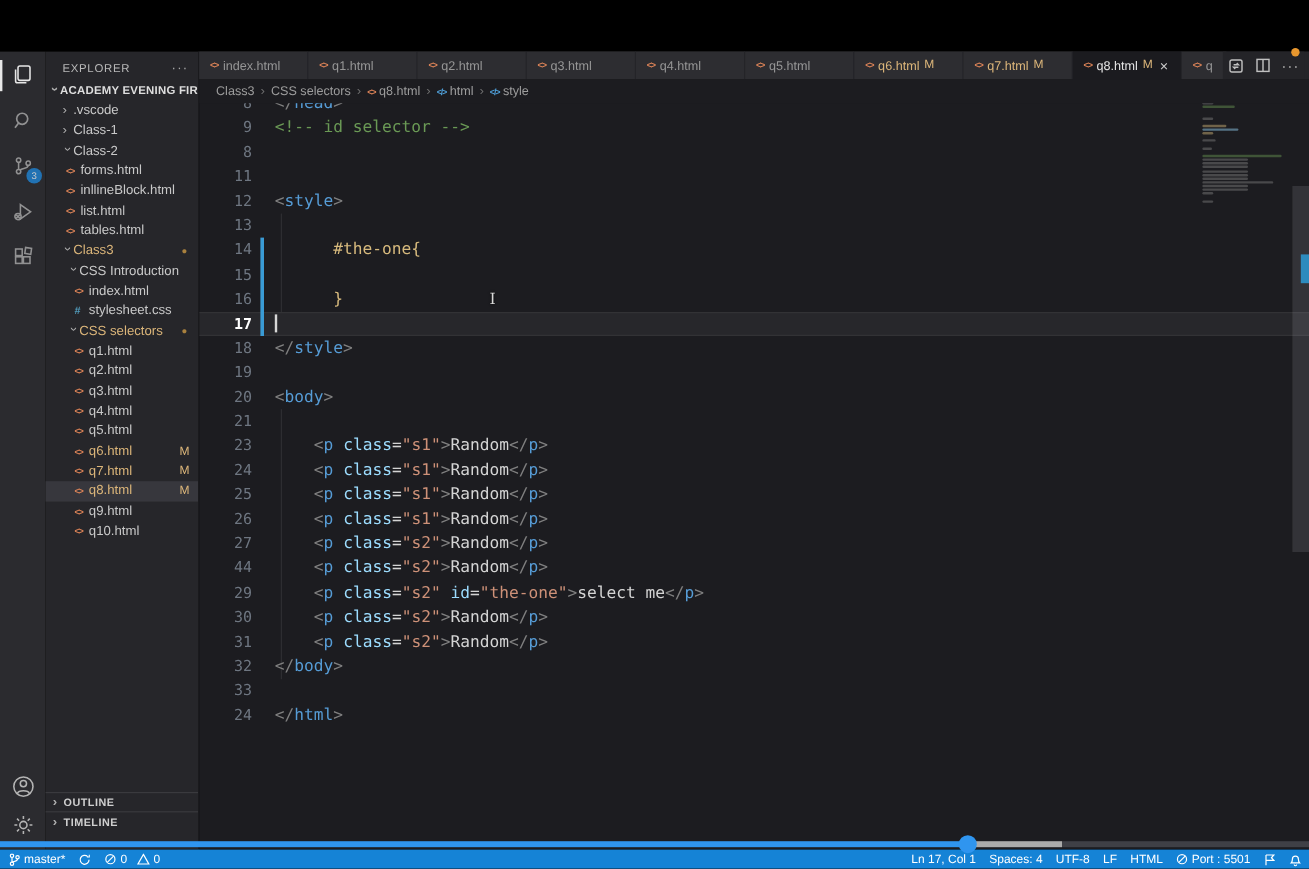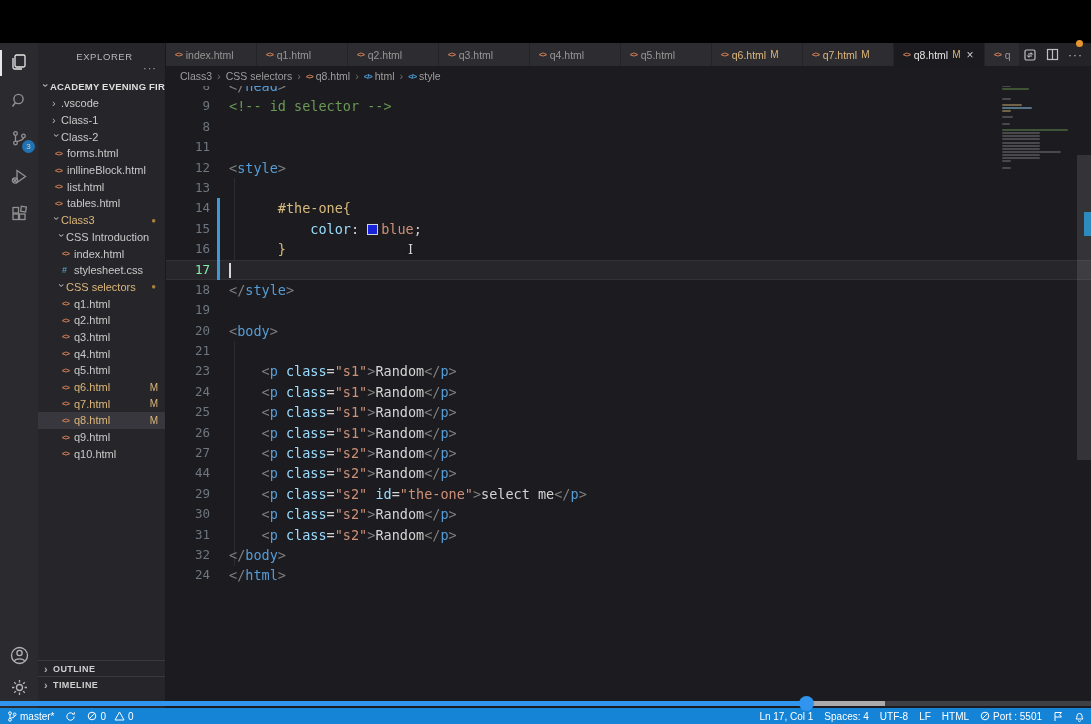--- a/index.html
+++ b/index.html
@@ -11,21 +11,21 @@
   
   #activitybar{left:0;top:43px;width:38px;height:665px;background:#2b2b2f;}
   .act-icon{width:38px;height:38px;display:flex;align-items:center;justify-content:center;position:relative;opacity:.75;}
   .act-icon.active{opacity:1;}
   #act-indicator{left:0;top:50px;width:2px;height:26px;background:#e7e7e7;}
   .scm-badge{position:absolute;right:3px;bottom:4px;background:#1e8ae0;color:#fff;font-size:8px;
              width:13px;height:13px;border-radius:50%;display:flex;align-items:center;justify-content:center;}
   .act-bottom{position:absolute;left:0;width:38px;display:flex;justify-content:center;}
   
   #sidebar{left:38px;top:43px;width:128px;height:665px;background:#26262a;border-right:1px solid #1a1a1d;box-sizing:border-box;}
-  #explorer-header{display:flex;align-items:center;padding:8px 8px 4px 14px;color:#b8b8b8;font-size:9.5px;letter-spacing:.6px;flex-direction:column;}
+  #explorer-header{display:flex;align-items:center;padding:8px 8px 4px 14px;color:#b8b8b8;font-size:9.5px;letter-spacing:.6px;}
   #explorer-header .more{margin-left:auto;color:#aaa;font-size:11px;letter-spacing:1px;}
   #workspace-row{display:flex;align-items:center;height:17px;color:#dedede;font-size:9.5px;font-weight:bold;padding-left:3px;letter-spacing:.2px;white-space:nowrap;overflow:hidden;}
   .chev{display:inline-block;color:#aeaeae;font-size:11px;width:9px;flex:0 0 9px;transform-origin:45% 55%;}
   .chev.open{transform:rotate(90deg);}
   .trow{display:flex;align-items:center;height:16.7px;font-size:11px;color:#c9c9c9;white-space:nowrap;position:relative;}
   .trow.selected{background:#37373d;}
   .trow .ficon{flex:0 0 12px;font-size:7.5px;font-weight:bold;color:#de8458;letter-spacing:-1px;}
   .trow .ficon.css{color:#519aba;font-size:9px;letter-spacing:0;}
   .trow .lab{overflow:hidden;text-overflow:ellipsis;}
   .trow .lab.gold{color:#dcb67a;}
@@ -51,21 +51,21 @@
   .crumb{display:flex;align-items:center;}
   .crumb .sep{color:#6f6f6f;margin:0 5px;font-size:11px;}
   .crumb .ci-html{font-size:7.5px;font-weight:bold;color:#de8458;letter-spacing:-1px;margin-right:3px;}
   .crumb .ci-sym{font-size:7.5px;font-weight:bold;color:#4f9fd8;letter-spacing:-1px;margin-right:3px;}
   
   #code{position:absolute;left:0;top:33px;width:925px;z-index:1;font-family:"DejaVu Sans Mono","Liberation Mono",monospace;font-size:13.5px;}
   .cl{display:flex;height:20.4px;line-height:20.4px;position:relative;}
   .cl .ln{width:44px;flex:0 0 44px;text-align:right;color:#6e7681;font-size:12.5px;}
   .cl .src{margin-left:19px;white-space:pre;}
   .cl.cur{background:rgba(255,255,255,0.05);box-shadow:inset 0 1px 0 rgba(255,255,255,.05), inset 0 -1px 0 rgba(255,255,255,.05);}
-  .cl.cur .ln{color:#86efac;}
+  .cl.cur .ln{color:#ffffff;font-weight:bold;}
   .tk-p{color:#808080;} .tk-t{color:#569cd6;} .tk-a{color:#9cdcfe;} .tk-s{color:#ce9178;}
   .tk-c{color:#6a9955;} .tk-x{color:#d4d4d4;} .tk-g{color:#d7ba7d;} .tk-w{color:#d4d4d4;}
   .swatch{display:inline-block;width:9px;height:9px;background:#1822d8;border:1px solid #cfd3da;margin-right:3px;vertical-align:-1px;}
   .caret{display:inline-block;width:1.5px;height:15px;background:#d7d7d7;vertical-align:-3px;}
   .guide{position:absolute;width:1px;background:rgba(255,255,255,0.08);left:68px;}
   #gutter-mod{position:absolute;left:51px;width:3px;background:#3a9bd5;z-index:2;}
   
   #minimap{position:absolute;left:836px;top:42px;width:70px;}
   .mm{height:2px;margin-bottom:1.15px;border-radius:1px;}
   #scroll-thumb{position:absolute;left:911px;top:112px;width:14px;height:305px;background:rgba(135,135,142,0.22);}
@@ -376,21 +376,20 @@
       <div class="cl">
         <span class="ln">13</span>
         <span class="src"></span>
       </div>
       <div class="cl">
         <span class="ln">14</span>
         <span class="src"><span class="tk-w">      </span><span class="tk-g">#the-one{</span></span>
       </div>
       <div class="cl">
         <span class="ln">15</span>
-        <span class="src"><span class="tk-w">          </span><span class="tk-a">color</span><span class="tk-w">: </span><span class="swatch"></span><span class="tk-s">blue</span><span class="tk-w">;</span></span>
       </div>
       <div class="cl">
         <span class="ln">16</span>
         <span class="src"><span class="tk-w">      </span><span class="tk-g">}</span></span>
       </div>
       <div class="cl cur">
         <span class="ln">17</span>
         <span class="src"><span class="caret"></span></span>
       </div>
       <div class="cl">
@@ -441,20 +440,24 @@
         <span class="ln">30</span>
         <span class="src"><span class="tk-w">    </span><span class="tk-p">&lt;</span><span class="tk-t">p</span><span class="tk-w"> </span><span class="tk-a">class</span><span class="tk-w">=</span><span class="tk-s">"s2"</span><span class="tk-p">&gt;</span><span class="tk-x">Random</span><span class="tk-p">&lt;/</span><span class="tk-t">p</span><span class="tk-p">&gt;</span></span>
       </div>
       <div class="cl">
         <span class="ln">31</span>
         <span class="src"><span class="tk-w">    </span><span class="tk-p">&lt;</span><span class="tk-t">p</span><span class="tk-w"> </span><span class="tk-a">class</span><span class="tk-w">=</span><span class="tk-s">"s2"</span><span class="tk-p">&gt;</span><span class="tk-x">Random</span><span class="tk-p">&lt;/</span><span class="tk-t">p</span><span class="tk-p">&gt;</span></span>
       </div>
       <div class="cl">
         <span class="ln">32</span>
         <span class="src"><span class="tk-p">&lt;/</span><span class="tk-t">body</span><span class="tk-p">&gt;</span></span>
+      </div>
+      <div class="cl">
+        <span class="ln">33</span>
+        <span class="src"></span>
       </div>
       <div class="cl">
         <span class="ln">24</span>
         <span class="src"><span class="tk-p">&lt;/</span><span class="tk-t">html</span><span class="tk-p">&gt;</span></span>
       </div>
     </div>
 
   <div id="minimap">
       <div class="mm" style="width: 9.45px; background: rgb(128, 128, 128); opacity: 0.45;"></div>
       <div class="mm" style="width: 27px; background: rgb(106, 153, 85); opacity: 0.45;"></div>

